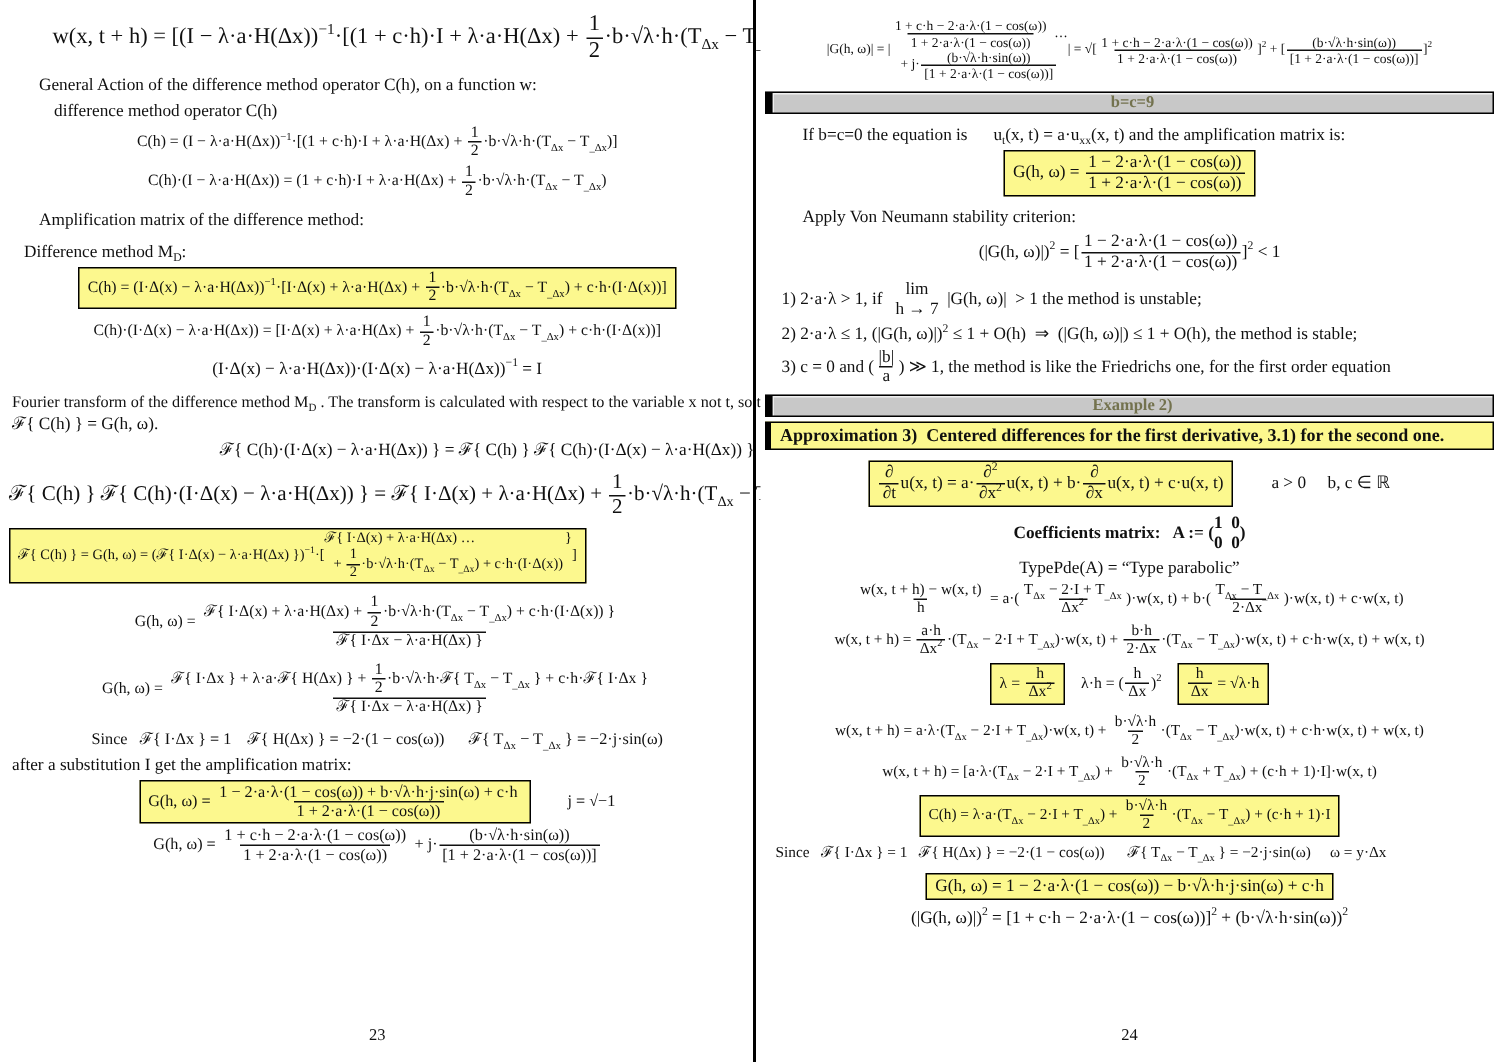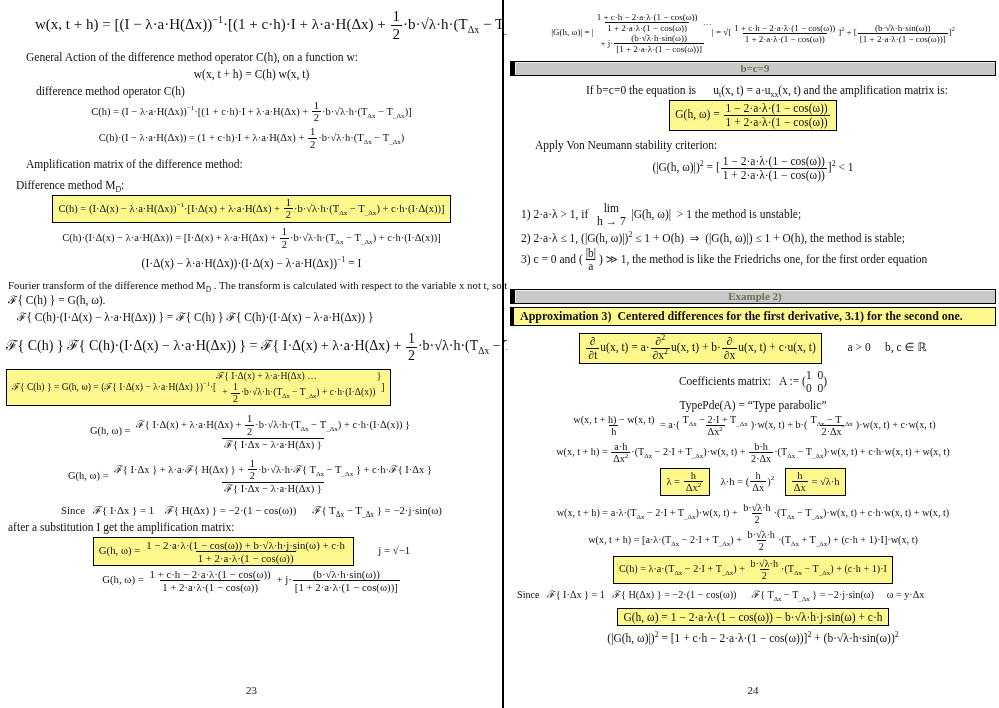--- a/index.html
+++ b/index.html
@@ -31,59 +31,58 @@
   .pagenum{position:absolute;bottom:12px;left:0;width:100%;text-align:center;font-size:11px;}
 </style>
 </head>
 <body>
 
 <div id="shot">
   <div class="page" id="pageL">
     <div class="content">
         <div class="line c" style="margin-top: 8px; font-size: 15px; padding-left: 35px;">w(x, t + h) = [(I − λ·a·H(Δx))<sup>−1</sup>·[(1 + c·h)·I + λ·a·H(Δx) + <span class="frac"><span class="ftop">1</span><span class="fbot">2</span></span>·b·√λ·h·(T<sub>Δx</sub> − T<sub>_Δx</sub>)]]·w(x, t)</div>
         <div class="line l" style="margin-top: 7px; margin-left: 26px;">General Action of the difference method operator C(h), on a function w:</div>
-        <div class="line c" style="margin-top: 3px;">w(x, t + h) = C(h) w(x, t)</div>
         <div class="line l" style="margin-top: 3px; margin-left: 36px;">difference method operator C(h)</div>
         <div class="line c" style="margin-top: 2px; font-size: 10.5px;">C(h) = (I − λ·a·H(Δx))<sup>−1</sup>·[(1 + c·h)·I + λ·a·H(Δx) + <span class="frac"><span class="ftop">1</span><span class="fbot">2</span></span>·b·√λ·h·(T<sub>Δx</sub> − T<sub>_Δx</sub>)]</div>
         <div class="line c" style="margin-top: 2px; font-size: 10.5px;">C(h)·(I − λ·a·H(Δx)) = (1 + c·h)·I + λ·a·H(Δx) + <span class="frac"><span class="ftop">1</span><span class="fbot">2</span></span>·b·√λ·h·(T<sub>Δx</sub> − T<sub>_Δx</sub>)</div>
         <div class="line l" style="margin-top: 6px; margin-left: 26px;">Amplification matrix of the difference method:</div>
         <div class="line l" style="margin-top: 7px; margin-left: 16px;">Difference method M<sub>D</sub>:</div>
         <div class="line c" style="margin-top: 3px; font-size: 10.5px;"><span class="hlbox">C(h) = (I·Δ(x) − λ·a·H(Δx))<sup>−1</sup>·[I·Δ(x) + λ·a·H(Δx) + <span class="frac"><span class="ftop">1</span><span class="fbot">2</span></span>·b·√λ·h·(T<sub>Δx</sub> − T<sub>_Δx</sub>) + c·h·(I·Δ(x))]</span></div>
         <div class="line c" style="margin-top: 3px; font-size: 10.5px;">C(h)·(I·Δ(x) − λ·a·H(Δx)) = [I·Δ(x) + λ·a·H(Δx) + <span class="frac"><span class="ftop">1</span><span class="fbot">2</span></span>·b·√λ·h·(T<sub>Δx</sub> − T<sub>_Δx</sub>) + c·h·(I·Δ(x))]</div>
         <div class="line c" style="margin-top: 5px;">(I·Δ(x) − λ·a·H(Δx))·(I·Δ(x) − λ·a·H(Δx))<sup>−1</sup> = I</div>
         <div class="line l" style="margin-top: 9px; margin-left: 8px; font-size: 10.8px;">Fourier transform of the difference method M<sub>D</sub> . The transform is calculated with respect to the variable x not t, so that</div>
         <div class="line l" style="margin-top: 1px; margin-left: 8px;">ℱ{ C(h) } = G(h, ω).</div>
-        <div class="line l" style="margin-top: 3px; margin-left: 17px;">ℱ{ C(h)·(I·Δ(x) − λ·a·H(Δx)) } = ℱ{ C(h) } ℱ{ C(h)·(I·Δ(x) − λ·a·H(Δx)) }</div>
+        <div class="line l" style="margin-top: 3px; margin-left: 30px; text-align: right;">ℱ{ C(h)·(I·Δ(x) − λ·a·H(Δx)) } = ℱ{ C(h) } ℱ{ C(h)·(I·Δ(x) − λ·a·H(Δx)) }</div>
         <div class="line l" style="margin-top: 7px; margin-left: 6px; font-size: 14px;">ℱ{ C(h) } ℱ{ C(h)·(I·Δ(x) − λ·a·H(Δx)) } = ℱ{ I·Δ(x) + λ·a·H(Δx) + <span class="frac"><span class="ftop">1</span><span class="fbot">2</span></span>·b·√λ·h·(T<sub>Δx</sub> − T<sub>_Δx</sub>) + c·h·(I·Δ(x))</div>
         <div class="line l" style="margin-top: 6px; margin-left: 6px; font-size: 9.6px;"><span class="hlbox">ℱ{ C(h) } = G(h, ω) = (ℱ{ I·Δ(x) − λ·a·H(Δx) })<sup>−1</sup>·[<span class="stack"><span class="ftop">ℱ{ I·Δ(x) + λ·a·H(Δx) …                         }</span><span class="ftop">+ <span class="frac"><span class="ftop">1</span><span class="fbot">2</span></span>·b·√λ·h·(T<sub>Δx</sub> − T<sub>_Δx</sub>) + c·h·(I·Δ(x))</span></span>]</span></div>
         <div class="line c" style="margin-top: 7px; font-size: 10.5px;">G(h, ω) = <span class="frac"><span class="ftop">ℱ{ I·Δ(x) + λ·a·H(Δx) + <span class="frac"><span class="ftop">1</span><span class="fbot">2</span></span>·b·√λ·h·(T<sub>Δx</sub> − T<sub>_Δx</sub>) + c·h·(I·Δ(x)) }</span><span class="fbot">ℱ{ I·Δx − λ·a·H(Δx) }</span></span></div>
         <div class="line c" style="margin-top: 7px; font-size: 10.5px;">G(h, ω) = <span class="frac"><span class="ftop">ℱ{ I·Δx } + λ·a·ℱ{ H(Δx) } + <span class="frac"><span class="ftop">1</span><span class="fbot">2</span></span>·b·√λ·h·ℱ{ T<sub>Δx</sub> − T<sub>_Δx</sub> } + c·h·ℱ{ I·Δx }</span><span class="fbot">ℱ{ I·Δx − λ·a·H(Δx) }</span></span></div>
         <div class="line c" style="margin-top: 9px; font-size: 10.8px;">Since   ℱ{ I·Δx } = 1    ℱ{ H(Δx) } = −2·(1 − cos(ω))      ℱ{ T<sub>Δx</sub> − T<sub>_Δx</sub> } = −2·j·sin(ω)</div>
         <div class="line l" style="margin-top: 3px; margin-left: 8px;">after a substitution I get the amplification matrix:</div>
         <div class="line c" style="margin-top: 3px; font-size: 10.8px;"><span class="hlbox">G(h, ω) = <span class="frac"><span class="ftop">1 − 2·a·λ·(1 − cos(ω)) + b·√λ·h·j·sin(ω) + c·h</span><span class="fbot">1 + 2·a·λ·(1 − cos(ω))</span></span></span>         j = √−1</div>
         <div class="line c" style="margin-top: 2px; font-size: 10.8px;">G(h, ω) = <span class="frac"><span class="ftop">1 + c·h − 2·a·λ·(1 − cos(ω))</span><span class="fbot">1 + 2·a·λ·(1 − cos(ω))</span></span> + j·<span class="frac"><span class="ftop">(b·√λ·h·sin(ω))</span><span class="fbot">[1 + 2·a·λ·(1 − cos(ω))]</span></span></div>
       </div>
     <div class="pagenum">23</div>
   </div>
   <div id="divider"></div>
   <div class="page" id="pageR">
     <div class="content">
         <div class="line c" style="margin-top: 12px; font-size: 9px;">|G(h, ω)| = |<span class="stack"><span class="ftop"><span class="frac"><span class="ftop">1 + c·h − 2·a·λ·(1 − cos(ω))</span><span class="fbot">1 + 2·a·λ·(1 − cos(ω))</span></span> …</span><span class="ftop">+ j·<span class="frac"><span class="ftop">(b·√λ·h·sin(ω))</span><span class="fbot">[1 + 2·a·λ·(1 − cos(ω))]</span></span></span></span>| = √[<span class="frac"><span class="ftop">1 + c·h − 2·a·λ·(1 − cos(ω))</span><span class="fbot">1 + 2·a·λ·(1 − cos(ω))</span></span>]<sup>2</sup> + [<span class="frac"><span class="ftop">(b·√λ·h·sin(ω))</span><span class="fbot">[1 + 2·a·λ·(1 − cos(ω))]</span></span>]<sup>2</sup></div>
         <div class="banner" style="margin-top: 7px;">b=c=9</div>
-        <div class="line l" style="margin-top: 7px; margin-left: 28px; text-align: center;">If b=c=0 the equation is      u<sub>t</sub>(x, t) = a·u<sub>xx</sub>(x, t) and the amplification matrix is:</div>
+        <div class="line l" style="margin-top: 7px; margin-left: 28px;">If b=c=0 the equation is      u<sub>t</sub>(x, t) = a·u<sub>xx</sub>(x, t) and the amplification matrix is:</div>
         <div class="line c" style="margin-top: 3px;"><span class="hlbox">G(h, ω) = <span class="frac"><span class="ftop">1 − 2·a·λ·(1 − cos(ω))</span><span class="fbot">1 + 2·a·λ·(1 − cos(ω))</span></span></span></div>
         <div class="line l" style="margin-top: 7px; margin-left: 28px;">Apply <span class="it">Von Neumann stability criterion</span>:</div>
         <div class="line c" style="margin-top: 3px;">(|G(h, ω)|)<sup>2</sup> = [<span class="frac"><span class="ftop">1 − 2·a·λ·(1 − cos(ω))</span><span class="fbot">1 + 2·a·λ·(1 − cos(ω))</span></span>]<sup>2</sup> &lt; 1</div>
-        <div class="line l" style="margin-top: 20px; margin-left: 14px;">1) 2·a·λ &gt; 1, if   <span class="stack"><span class="ftop">lim</span><span class="ftop">h → 7</span></span>  |G(h, ω)|  &gt; 1 <span class="it">the method is unstable</span>;</div>
+        <div class="line l" style="margin-top: 5px; margin-left: 14px;">1) 2·a·λ &gt; 1, if   <span class="stack"><span class="ftop">lim</span><span class="ftop">h → 7</span></span>  |G(h, ω)|  &gt; 1 <span class="it">the method is unstable</span>;</div>
         <div class="line l" style="margin-top: 3px; margin-left: 14px;">2) 2·a·λ ≤ 1, (|G(h, ω)|)<sup>2</sup> ≤ 1 + O(h)  ⇒  (|G(h, ω)|) ≤ 1 + O(h), <span class="it">the method is stable</span>;</div>
         <div class="line l" style="margin-top: 2px; margin-left: 14px;">3) c = 0 and (<span class="frac"><span class="ftop">|b|</span><span class="fbot">a</span></span>) ≫ 1, the method is like the <span class="it">Friedrichs</span> one, for the first order equation</div>
-        <div class="banner" style="margin-top: 16px; text-align: center;">Example 2)</div>
+        <div class="banner" style="margin-top: 5px; text-align: center;">Example 2)</div>
         <div class="approx" style="margin-top: 3px;">Approximation 3)  Centered differences for the first derivative, 3.1) for the second one.</div>
         <div class="line c" style="margin-top: 7px;"><span class="hlbox"><span class="frac"><span class="ftop">∂</span><span class="fbot">∂t</span></span>u(x, t) = a·<span class="frac"><span class="ftop">∂<sup>2</sup></span><span class="fbot">∂x<sup>2</sup></span></span>u(x, t) + b·<span class="frac"><span class="ftop">∂</span><span class="fbot">∂x</span></span>u(x, t) + c·u(x, t)</span>         a &gt; 0     b, c ∈ ℝ</div>
-        <div class="line c" style="margin-top: 5px;">Coefficients matrix:   A := (<span class="stack"><span class="ftop">1  0</span><span class="ftop">0  0</span></span>)</div>
+        <div class="line c" style="margin-top: 5px; font-weight: bold;">Coefficients matrix:   A := (<span class="stack"><span class="ftop">1  0</span><span class="ftop">0  0</span></span>)</div>
         <div class="line c" style="margin-top: 3px;">TypePde(A) = “Type parabolic”</div>
         <div class="line c" style="margin-top: 2px; font-size: 10.2px;"><span class="frac"><span class="ftop">w(x, t + h) − w(x, t)</span><span class="fbot">h</span></span> = a·(<span class="frac"><span class="ftop">T<sub>Δx</sub> − 2·I + T<sub>_Δx</sub></span><span class="fbot">Δx<sup>2</sup></span></span>)·w(x, t) + b·(<span class="frac"><span class="ftop">T<sub>Δx</sub> − T<sub>_Δx</sub></span><span class="fbot">2·Δx</span></span>)·w(x, t) + c·w(x, t)</div>
         <div class="line c" style="margin-top: 3px; font-size: 10.2px;">w(x, t + h) = <span class="frac"><span class="ftop">a·h</span><span class="fbot">Δx<sup>2</sup></span></span>·(T<sub>Δx</sub> − 2·I + T<sub>_Δx</sub>)·w(x, t) + <span class="frac"><span class="ftop">b·h</span><span class="fbot">2·Δx</span></span>·(T<sub>Δx</sub> − T<sub>_Δx</sub>)·w(x, t) + c·h·w(x, t) + w(x, t)</div>
         <div class="line c" style="margin-top: 3px; font-size: 10.5px;"><span class="hlbox">λ = <span class="frac"><span class="ftop">h</span><span class="fbot">Δx<sup>2</sup></span></span></span>    λ·h = (<span class="frac"><span class="ftop">h</span><span class="fbot">Δx</span></span>)<sup>2</sup>    <span class="hlbox"><span class="frac"><span class="ftop">h</span><span class="fbot">Δx</span></span> = √λ·h</span></div>
         <div class="line c" style="margin-top: 6px; font-size: 10.2px;">w(x, t + h) = a·λ·(T<sub>Δx</sub> − 2·I + T<sub>_Δx</sub>)·w(x, t) + <span class="frac"><span class="ftop">b·√λ·h</span><span class="fbot">2</span></span>·(T<sub>Δx</sub> − T<sub>_Δx</sub>)·w(x, t) + c·h·w(x, t) + w(x, t)</div>
         <div class="line c" style="margin-top: 3px; font-size: 10.2px;">w(x, t + h) = [a·λ·(T<sub>Δx</sub> − 2·I + T<sub>_Δx</sub>) + <span class="frac"><span class="ftop">b·√λ·h</span><span class="fbot">2</span></span>·(T<sub>Δx</sub> + T<sub>_Δx</sub>) + (c·h + 1)·I]·w(x, t)</div>
         <div class="line c" style="margin-top: 3px; font-size: 10.2px;"><span class="hlbox">C(h) = λ·a·(T<sub>Δx</sub> − 2·I + T<sub>_Δx</sub>) + <span class="frac"><span class="ftop">b·√λ·h</span><span class="fbot">2</span></span>·(T<sub>Δx</sub> − T<sub>_Δx</sub>) + (c·h + 1)·I</span></div>
         <div class="line l" style="margin-top: 5px; margin-left: 10px; font-size: 10.2px;">Since   ℱ{ I·Δx } = 1   ℱ{ H(Δx) } = −2·(1 − cos(ω))      ℱ{ T<sub>Δx</sub> − T<sub>_Δx</sub> } = −2·j·sin(ω)     ω = y·Δx</div>
         <div class="line c" style="margin-top: 7px;"><span class="hlbox">G(h, ω) = 1 − 2·a·λ·(1 − cos(ω)) − b·√λ·h·j·sin(ω) + c·h</span></div>
         <div class="line c" style="margin-top: 5px;">(|G(h, ω)|)<sup>2</sup> = [1 + c·h − 2·a·λ·(1 − cos(ω))]<sup>2</sup> + (b·√λ·h·sin(ω))<sup>2</sup></div>

